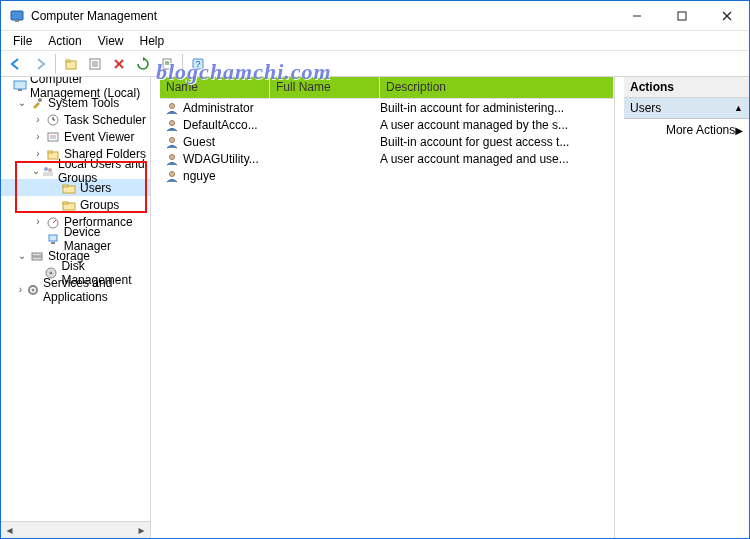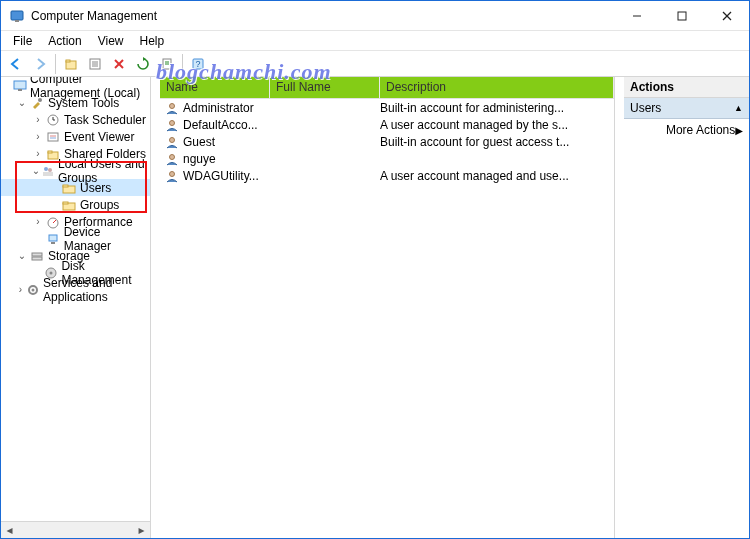--- a/index.html
+++ b/index.html
@@ -460,37 +460,37 @@
           <div class="c3">Built-in account for guest access t...</div>
         </div>
         <div class="user-row">
           <div class="c1">
             <span class="icon">
               <svg width="14" height="14" viewBox="0 0 14 14">
                 <circle cx="7" cy="5" r="2.5" fill="#d9b89a" stroke="#a07850"></circle>
                 <path d="M2 13 Q7 8 12 13" fill="#5a8bc4" stroke="#2a5b94"></path>
               </svg>
             </span>
-            <span>nguye</span>
+            <span>WDAGUtility...</span>
           </div>
           <div class="c2"></div>
-          <div class="c3"></div>
+          <div class="c3">A user account managed and use...</div>
         </div>
         <div class="user-row">
           <div class="c1">
             <span class="icon">
               <svg width="14" height="14" viewBox="0 0 14 14">
                 <circle cx="7" cy="5" r="2.5" fill="#d9b89a" stroke="#a07850"></circle>
                 <path d="M2 13 Q7 8 12 13" fill="#5a8bc4" stroke="#2a5b94"></path>
               </svg>
             </span>
-            <span>WDAGUtility...</span>
+            <span>nguye</span>
           </div>
           <div class="c2"></div>
-          <div class="c3">A user account managed and use...</div>
+          <div class="c3"></div>
         </div>
       </div>
   </div>
 
   <div class="actions-pane">
     <div class="actions-header">Actions</div>
     <div class="actions-sub">
       <span>Users</span>
       <span class="tri">▲</span>
     </div>

